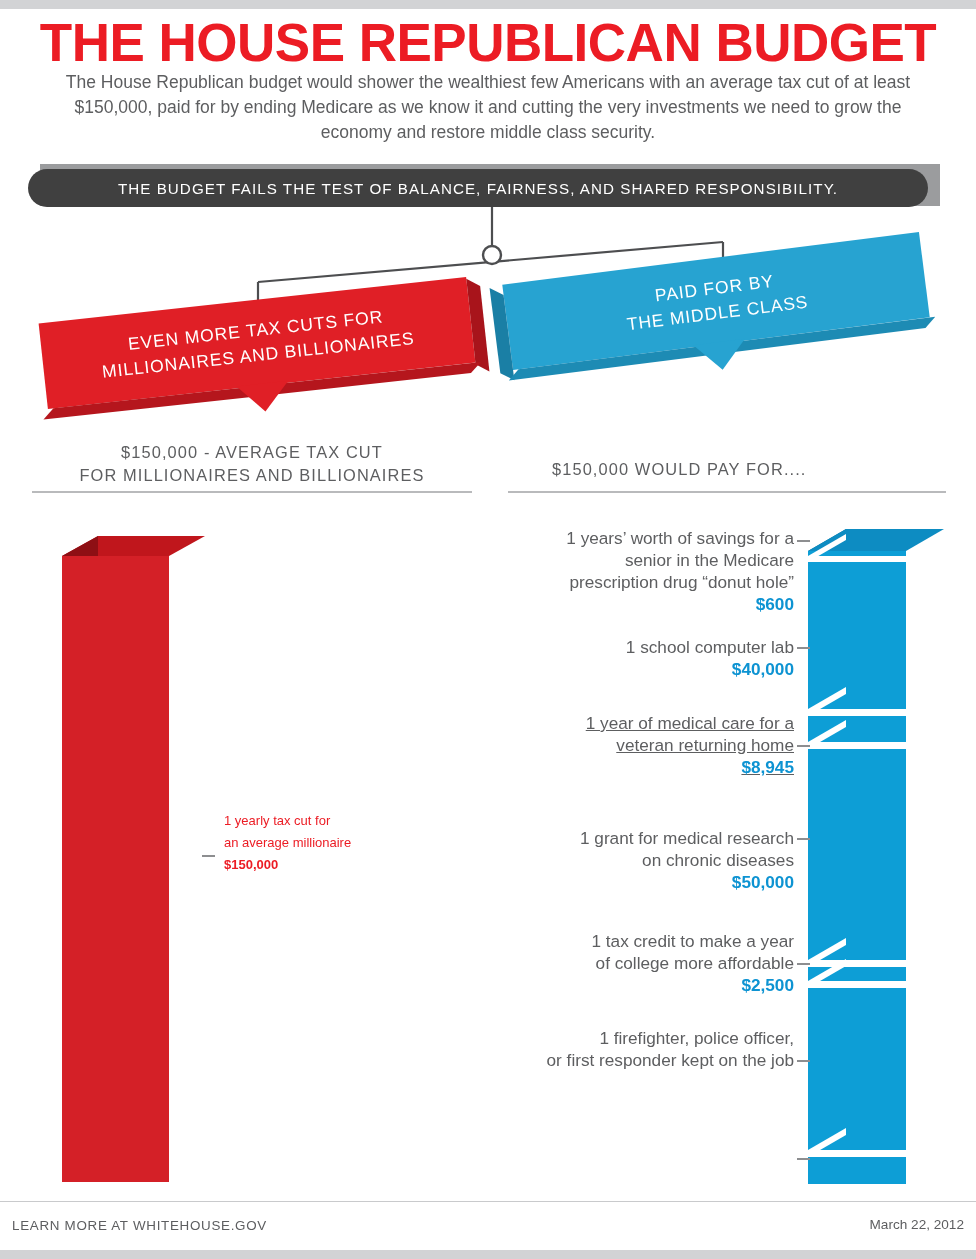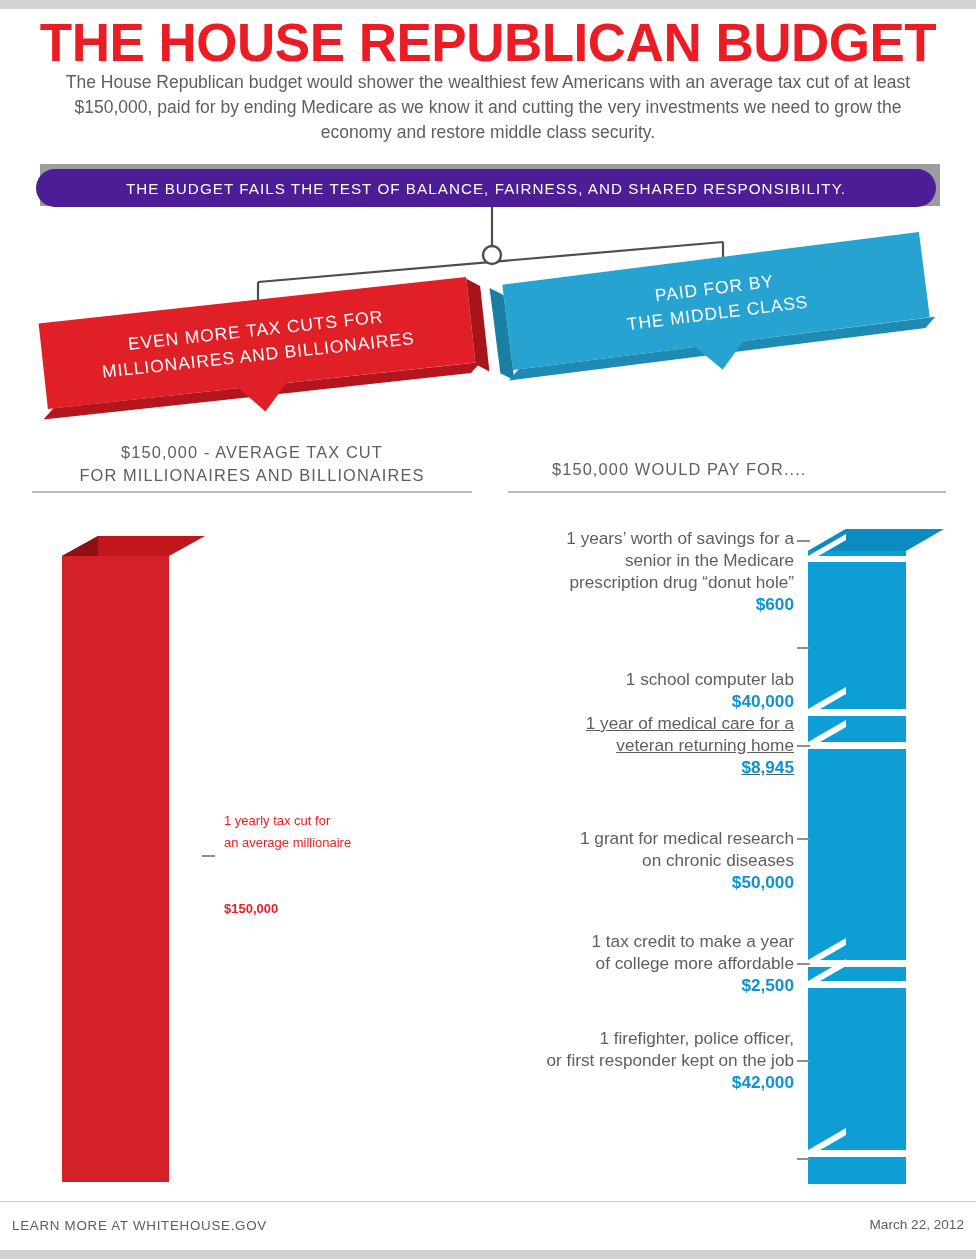--- a/index.html
+++ b/index.html
@@ -27,22 +27,22 @@
     position:absolute;left:60px;top:70px;width:856px;text-align:center;
     font-size:17.5px;line-height:25px;color:#5d5e60;
   }
 
   
   .darkbar-shadow{
     position:absolute;left:40px;top:164px;width:900px;height:42px;
     background:#9b9c9e;
   }
   .darkbar{
-    position:absolute;left:36px;top:169px;width:900px;height:38px;
-    background:#4c1d95;
+    position:absolute;left:28px;top:169px;width:900px;height:38px;
+    background:#404040;
     display:flex;align-items:center;justify-content:center;border-radius:19px;
   }
   .darkbar span{
     color:#ffffff;font-size:15.2px;letter-spacing:1.05px;font-weight:500;
     white-space:nowrap;
   }
 
   
   .linkage{position:absolute;left:0;top:200px;width:976px;height:160px;}
 
@@ -118,21 +118,21 @@
   .item .amt{color:#0d93d2;font-weight:bold;display:block;}
   .dash{
     position:absolute;height:2px;width:13px;background:#8d8e90;
   }
 
   
   .redcallout{
     position:absolute;left:224px;top:810px;width:230px;
     color:#ec1c24;font-size:13px;line-height:22px;text-align:left;
   }
-  .redcallout .amt{font-weight:bold;display:block;margin-top:44px;}
+  .redcallout .amt{font-weight:bold;display:block;}
   .dash-red{position:absolute;left:202px;top:855px;width:13px;height:2px;background:#8d8e90;}
 
   
   .foot-rule{position:absolute;left:0;top:1201px;width:976px;height:1px;background:#c9cacc;}
   .foot-left{position:absolute;left:12px;top:1218px;color:#5d5e60;font-size:13.4px;letter-spacing:0.7px;}
   .foot-right{position:absolute;right:12px;top:1217px;color:#5d5e60;font-size:13.6px;}
 </style>
 </head>
 <body>
 
@@ -239,21 +239,21 @@
   </svg>
 
   <div class="item" style="top:527px;">
     <div>1 years’ worth of savings for a</div>
     <div>senior in the Medicare</div>
     <div>prescription drug “donut hole”</div>
     <span class="amt">$600</span>
   </div>
   <div class="dash" style="top:540px;right:166px;"></div>
 
-  <div class="item" style="top:668px;text-align:right;">
+  <div class="item" style="top:636px;text-align:right;">
     <div>1 school computer lab</div>
     <span class="amt">$40,000</span>
   </div>
   <div class="dash" style="top:647px;right:166px;"></div>
 
   <div class="item" style="top:712px;text-decoration:underline;">
     <div>1 year of medical care for a</div>
     <div>veteran returning home</div>
     <span class="amt">$8,945</span>
   </div>
@@ -269,21 +269,20 @@
   <div class="item" style="top:930px;">
     <div>1 tax credit to make a year</div>
     <div>of college more affordable</div>
     <span class="amt">$2,500</span>
   </div>
   <div class="dash" style="top:963px;right:166px;"></div>
 
   <div class="item" style="top:1027px;">
     <div>1 firefighter, police officer,</div>
     <div>or first responder kept on the job</div>
-    <span class="amt">$42,000</span>
   </div>
   <div class="dash" style="top:1060px;right:166px;"></div>
 
   <div class="dash" style="top:1158px;right:166px;"></div>
 
   <div class="dash-red"></div>
   <div class="redcallout">
     <div>1 yearly tax cut for</div>
     <div>an average millionaire</div>
     <span class="amt">$150,000</span>

